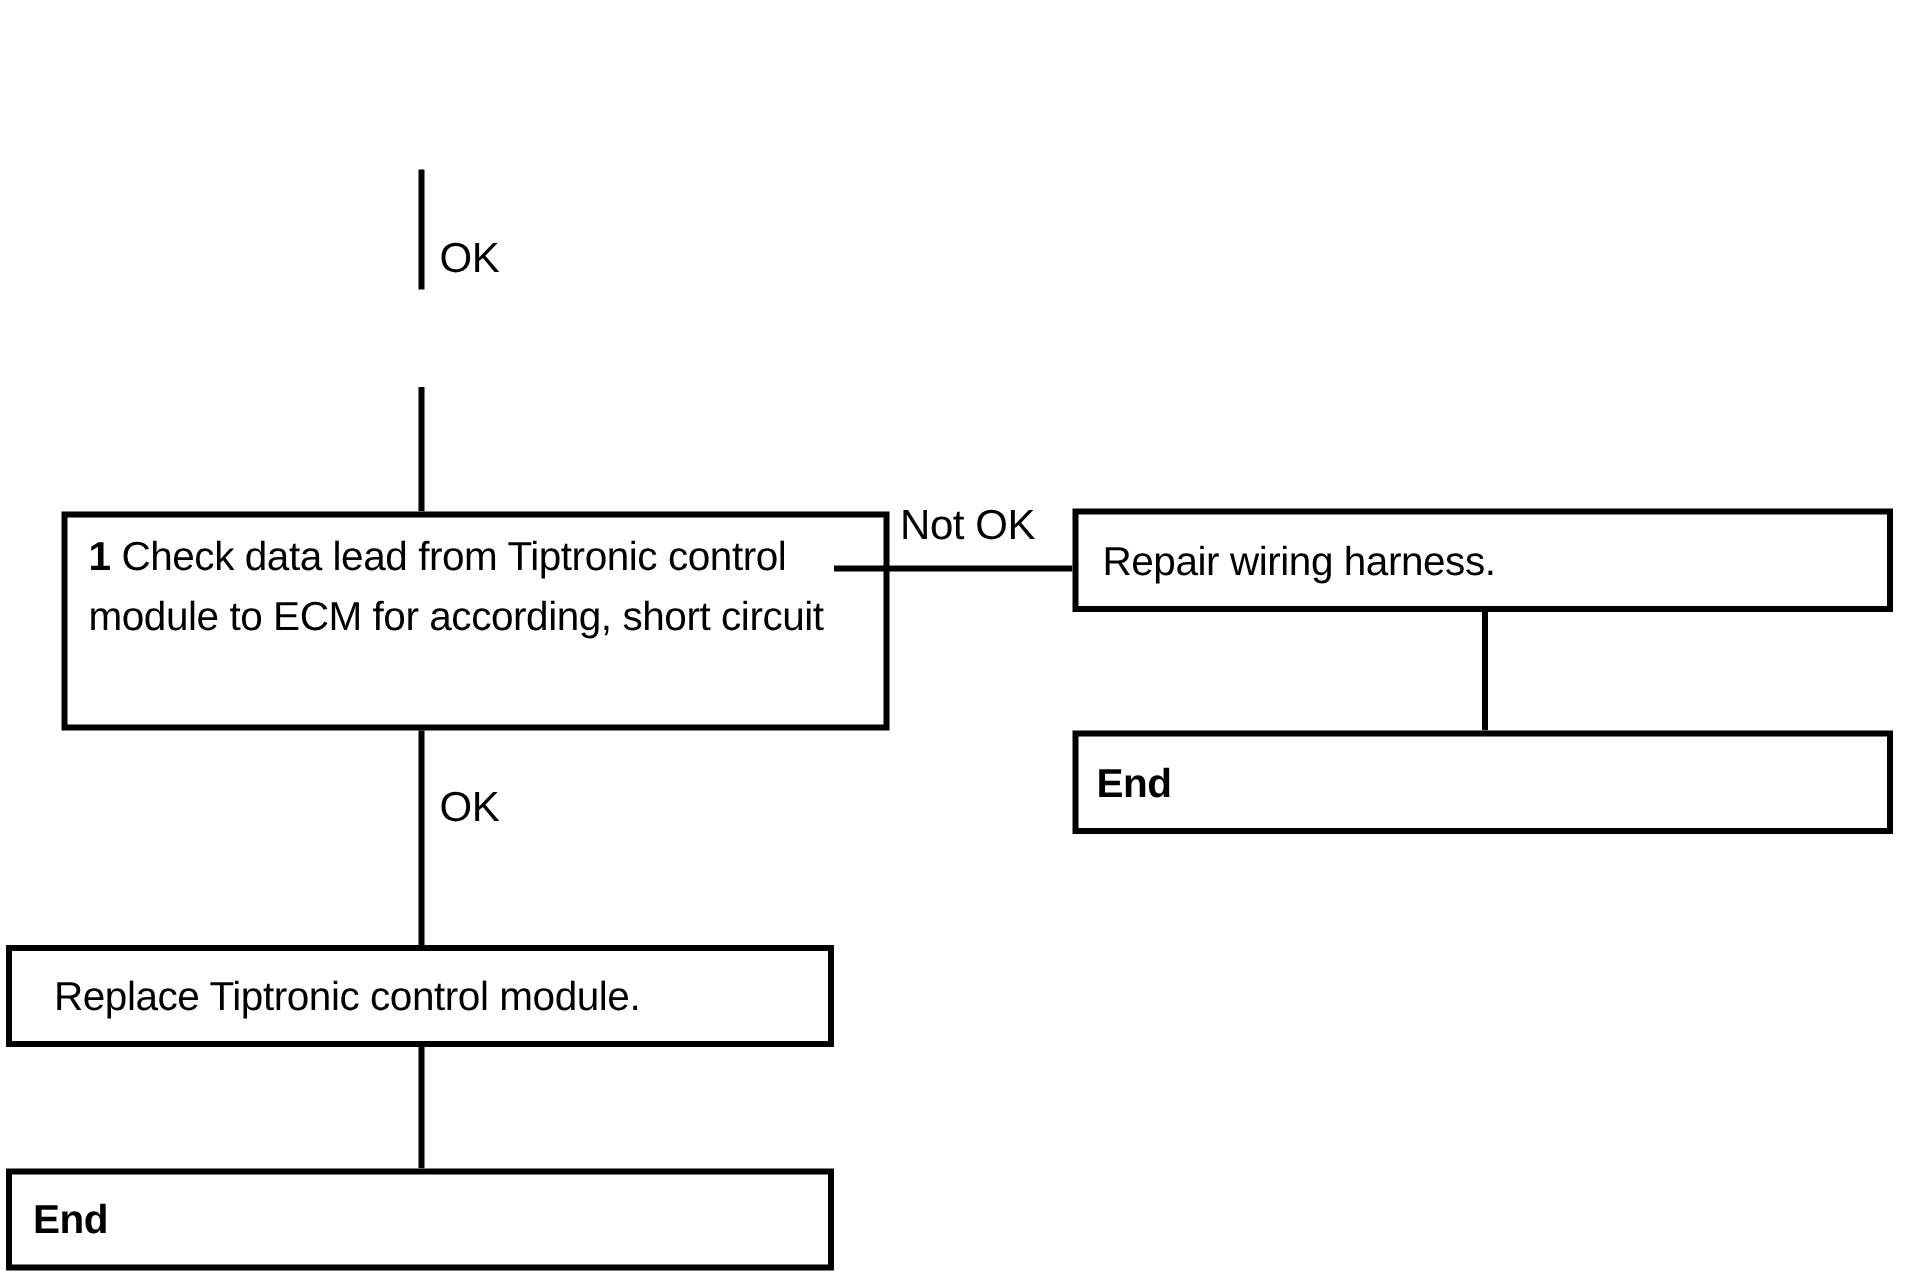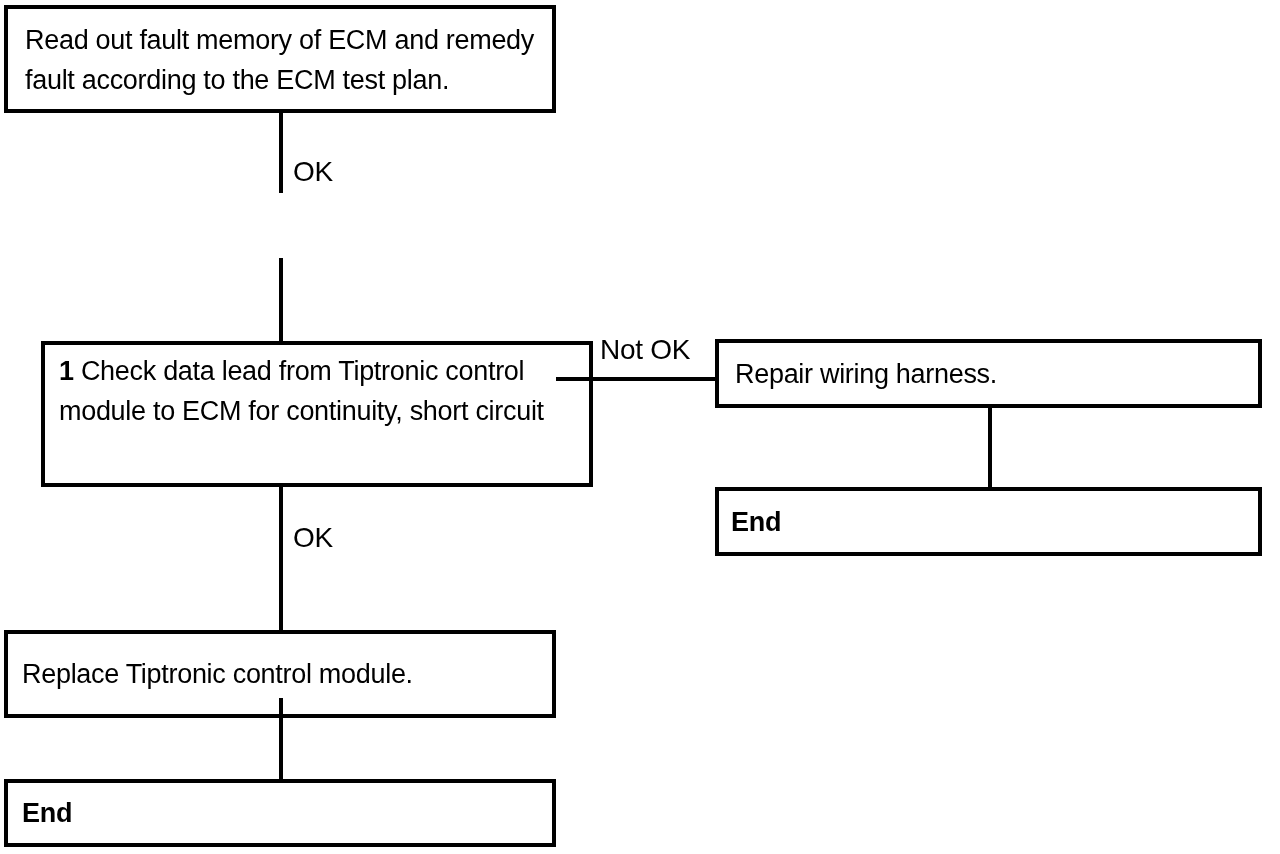--- a/index.html
+++ b/index.html
@@ -48,51 +48,47 @@
     font-size: 28px;
     line-height: 32px;
     letter-spacing: -0.3px;
     white-space: nowrap;
   }
   
   #node-read    { left: 4px;   top: 5px;   width: 552px; height: 108px; }
   #node-check   { left: 4px;   top: 341px; width: 552px; height: 146px; margin-left: 37px; }
   #node-repair  { left: 715px; top: 339px; width: 547px; height: 69px;  padding-left: 16px; align-items: center; }
   #node-end-right { left: 715px; top: 487px; width: 547px; height: 69px; padding-left: 12px; }
-  #node-replace { left: 4px;   top: 630px; width: 552px; height: 88px;  padding-left: 14px; }
+  #node-replace { left: 4px;   top: 630px; width: 552px; height: 68px;  padding-left: 28px; }
   #node-end-left { left: 4px;  top: 779px; width: 552px; height: 68px;  padding-left: 14px; }
   
   #conn-read-ok-a   { left: 279px; top: 113px; height: 80px; }
   #conn-read-ok-b   { left: 279px; top: 258px; height: 83px; }
   #conn-notok       { left: 556px; top: 377px; width: 159px; }
   #conn-repair-end  { left: 988px; top: 408px; height: 79px; }
   #conn-check-ok    { left: 279px; top: 487px; height: 143px; }
   #conn-replace-end { left: 279px; top: 698px; height: 81px; }
   
   #label-ok-top    { left: 293px; top: 156px; }
   #label-not-ok    { left: 600px; top: 334px; }
   #label-ok-bottom { left: 293px; top: 522px; }
 </style>
 </head>
 <body>
 
 <div class="canvas">
 
-  <div class="node multi1" id="node-read">
-    <div class="line">Read out fault memory of ECM and remedy</div>
-    <div class="line">fault according to the ECM test plan.</div>
-  </div>
 
   <div class="vline" id="conn-read-ok-a"></div>
   <div class="edge-label" id="label-ok-top">OK</div>
   <div class="vline" id="conn-read-ok-b"></div>
 
   <div class="node multi2" id="node-check">
     <div class="line"><span class="bold">1</span> <span>Check data lead from Tiptronic control</span></div>
-    <div class="line">module to ECM for continuity, short circuit</div>
+    <div class="line">module to ECM for according, short circuit</div>
   </div>
 
   <div class="edge-label" id="label-not-ok">Not OK</div>
   <div class="hline" id="conn-notok"></div>
 
   <div class="node single" id="node-repair">
     <span>Repair wiring harness.</span>
   </div>
 
   <div class="vline" id="conn-repair-end"></div>

